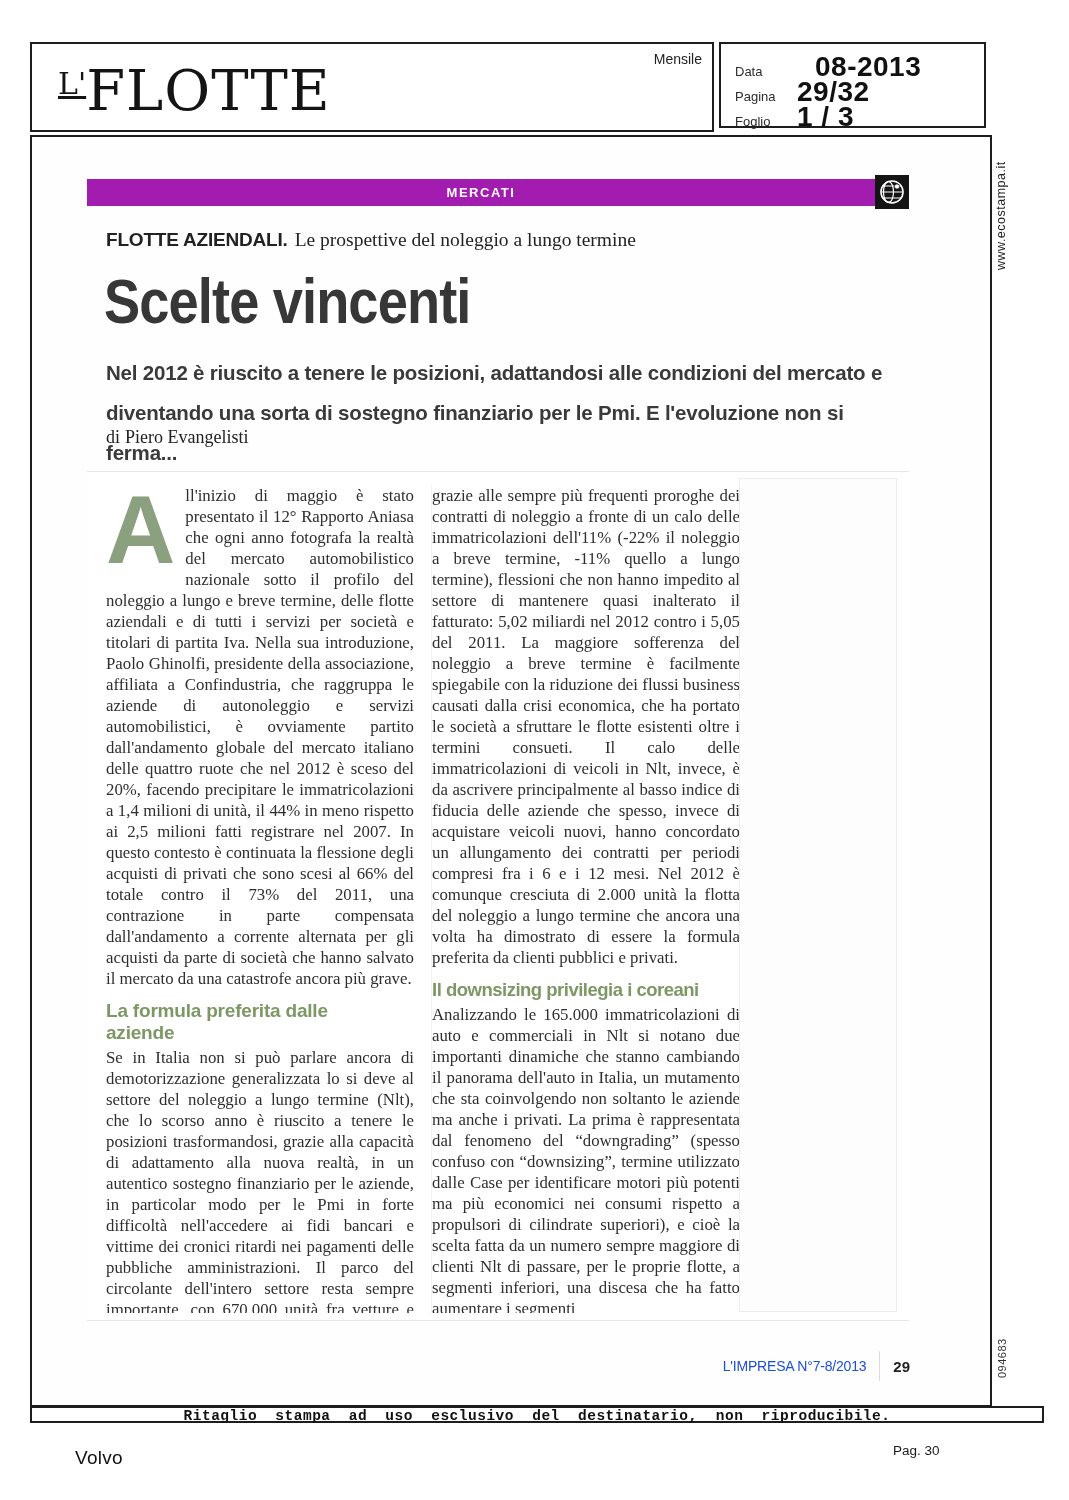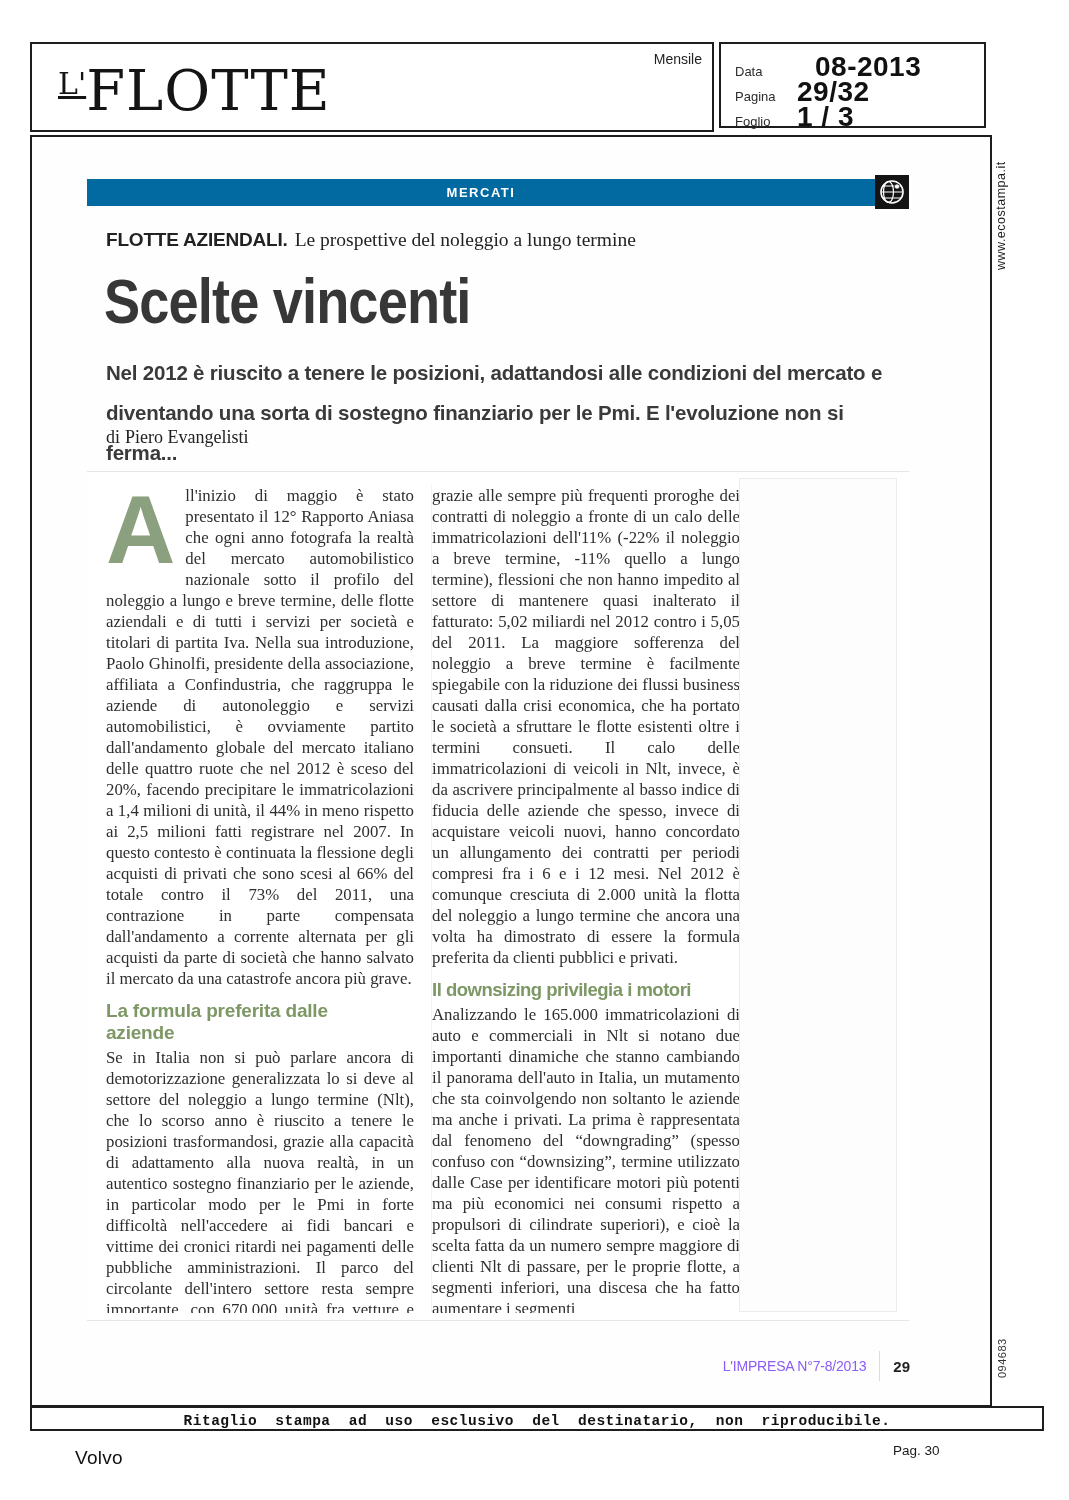--- a/index.html
+++ b/index.html
@@ -28,21 +28,21 @@
   .v-url{left:994px;top:140px;height:130px;}
   .v-code{left:996px;top:1298px;height:80px;font-size:11px;color:#333;}
 
   
   .clipping-frame{position:absolute;left:30px;top:135px;width:958px;height:1268px;
                   border:2px solid #1d1d1d;background:#fefefe;}
 
   
   .section-bar{position:absolute;left:55px;top:38px;width:822px;height:34px;
                display:flex;align-items:center;}
-  .section-bar-green{flex:1;height:27px;background:#0369a1;display:flex;
+  .section-bar-green{flex:1;height:27px;background:#a21caf;display:flex;
                      align-items:center;justify-content:center;}
   .section-bar-label{color:#fff;font-size:13px;font-weight:700;letter-spacing:1.5px;}
   .globe-icon{width:34px;height:34px;flex:0 0 34px;}
 
   
   .kicker{position:absolute;left:74px;top:92px;font-size:19px;white-space:nowrap;}
   .kicker-bold{font-weight:700;letter-spacing:-.2px;color:#222;}
   .kicker-text{font-family:"Liberation Serif",serif;color:#222;margin-left:7px;font-size:19.5px;}
   .headline{position:absolute;left:72px;top:128px;font-size:63px;font-weight:700;
             color:#373737;letter-spacing:-1px;transform:scaleX(.86);transform-origin:0 0;
@@ -69,28 +69,28 @@
            margin:4px 10px 0 0;}
   .subhead{font-family:"Liberation Sans",sans-serif;font-weight:700;color:#7d9765;
            font-size:19px;line-height:22px;letter-spacing:-.2px;margin:11px 0 3px 0;
            text-align:left;}
   .subhead.one-line{font-size:18.5px;letter-spacing:-.5px;white-space:nowrap;}
   .subhead.two-line{max-width:235px;}
 
   
   .issue-line{position:absolute;left:638px;top:1214px;width:240px;display:flex;
               align-items:center;justify-content:flex-end;}
-  .issue-label{font-size:14px;color:#8b5cf6;letter-spacing:-.2px;}
+  .issue-label{font-size:14px;color:#1d4ed8;letter-spacing:-.2px;}
   .issue-divider{width:1px;height:30px;background:#dcdcdc;margin:0 13px;}
   .issue-page{font-size:15px;font-weight:700;color:#222;}
 
   
-  .disclaimer-strip{position:absolute;left:30px;top:1406px;width:1014px;height:25px;
+  .disclaimer-strip{position:absolute;left:30px;top:1406px;width:1014px;height:17px;
                     border:2px solid #1d1d1d;background:#fff;display:flex;
-                    align-items:flex-end;justify-content:center;box-sizing:border-box;}
+                    align-items:flex-start;justify-content:center;box-sizing:border-box;}
   .disclaimer-text{font-family:"Liberation Mono","DejaVu Sans Mono",monospace;
                    font-size:14.5px;font-weight:700;color:#111;word-spacing:9px;
                    letter-spacing:.5px;white-space:nowrap;}
 
   
   .client-label{position:absolute;left:75px;top:1447px;font-size:19px;color:#111;
                 letter-spacing:.3px;}
   .page-ref{position:absolute;left:893px;top:1443px;font-size:13.5px;color:#1a1a1a;}
 </style>
 </head>
@@ -151,21 +151,21 @@
     </div>
 
     <div class="article-body">
       <div class="col col-1">
         <p><span class="dropcap">A</span><span>ll'inizio di maggio è stato presentato il 12° Rapporto Aniasa che ogni anno fotografa la realtà del mercato automobilistico nazionale sotto il profilo del noleggio a lungo e breve termine, delle flotte aziendali e di tutti i servizi per società e titolari di partita Iva. Nella sua introduzione, Paolo Ghinolfi, presidente della associazione, affiliata a Confindustria, che raggruppa le aziende di autonoleggio e servizi automobilistici, è ovviamente partito dall'andamento globale del mercato italiano delle quattro ruote che nel 2012 è sceso del 20%, facendo precipitare le immatricolazioni a 1,4 milioni di unità, il 44% in meno rispetto ai 2,5 milioni fatti registrare nel 2007. In questo contesto è continuata la flessione degli acquisti di privati che sono scesi al 66% del totale contro il 73% del 2011, una contrazione in parte compensata dall'andamento a corrente alternata per gli acquisti da parte di società che hanno salvato il mercato da una catastrofe ancora più grave.</span></p>
         <div class="subhead two-line">La formula preferita dalle aziende</div>
         <p>Se in Italia non si può parlare ancora di demotorizzazione generalizzata lo si deve al settore del noleggio a lungo termine (Nlt), che lo scorso anno è riuscito a tenere le posizioni trasformandosi, grazie alla capacità di adattamento alla nuova realtà, in un autentico sostegno finanziario per le aziende, in particolar modo per le Pmi in forte difficoltà nell'accedere ai fidi bancari e vittime dei cronici ritardi nei pagamenti delle pubbliche amministrazioni. Il parco del circolante dell'intero settore resta sempre importante, con 670.000 unità fra vetture e commerciali, un risultato ottenuto</p>
       </div>
       <div class="col col-2">
         <p>grazie alle sempre più frequenti proroghe dei contratti di noleggio a fronte di un calo delle immatricolazioni dell'11% (-22% il noleggio a breve termine, -11% quello a lungo termine), flessioni che non hanno impedito al settore di mantenere quasi inalterato il fatturato: 5,02 miliardi nel 2012 contro i 5,05 del 2011. La maggiore sofferenza del noleggio a breve termine è facilmente spiegabile con la riduzione dei flussi business causati dalla crisi economica, che ha portato le società a sfruttare le flotte esistenti oltre i termini consueti. Il calo delle immatricolazioni di veicoli in Nlt, invece, è da ascrivere principalmente al basso indice di fiducia delle aziende che spesso, invece di acquistare veicoli nuovi, hanno concordato un allungamento dei contratti per periodi compresi fra i 6 e i 12 mesi. Nel 2012 è comunque cresciuta di 2.000 unità la flotta del noleggio a lungo termine che ancora una volta ha dimostrato di essere la formula preferita da clienti pubblici e privati.</p>
-        <div class="subhead one-line">Il downsizing privilegia i motori</div>
+        <div class="subhead one-line">Il downsizing privilegia i coreani</div>
         <p>Analizzando le 165.000 immatricolazioni di auto e commerciali in Nlt si notano due importanti dinamiche che stanno cambiando il panorama dell'auto in Italia, un mutamento che sta coinvolgendo non soltanto le aziende ma anche i privati. La prima è rappresentata dal fenomeno del “downgrading” (spesso confuso con “downsizing”, termine utilizzato dalle Case per identificare motori più potenti ma più economici nei consumi rispetto a propulsori di cilindrate superiori), e cioè la scelta fatta da un numero sempre maggiore di clienti Nlt di passare, per le proprie flotte, a segmenti inferiori, una discesa che ha fatto aumentare i segmenti</p>
       </div>
       <div class="empty-col"></div>
     </div>
 
     <div class="issue-line">
       <span class="issue-label">L'IMPRESA N°7-8/2013</span>
       <span class="issue-divider"></span>
       <span class="issue-page">29</span>
     </div>

